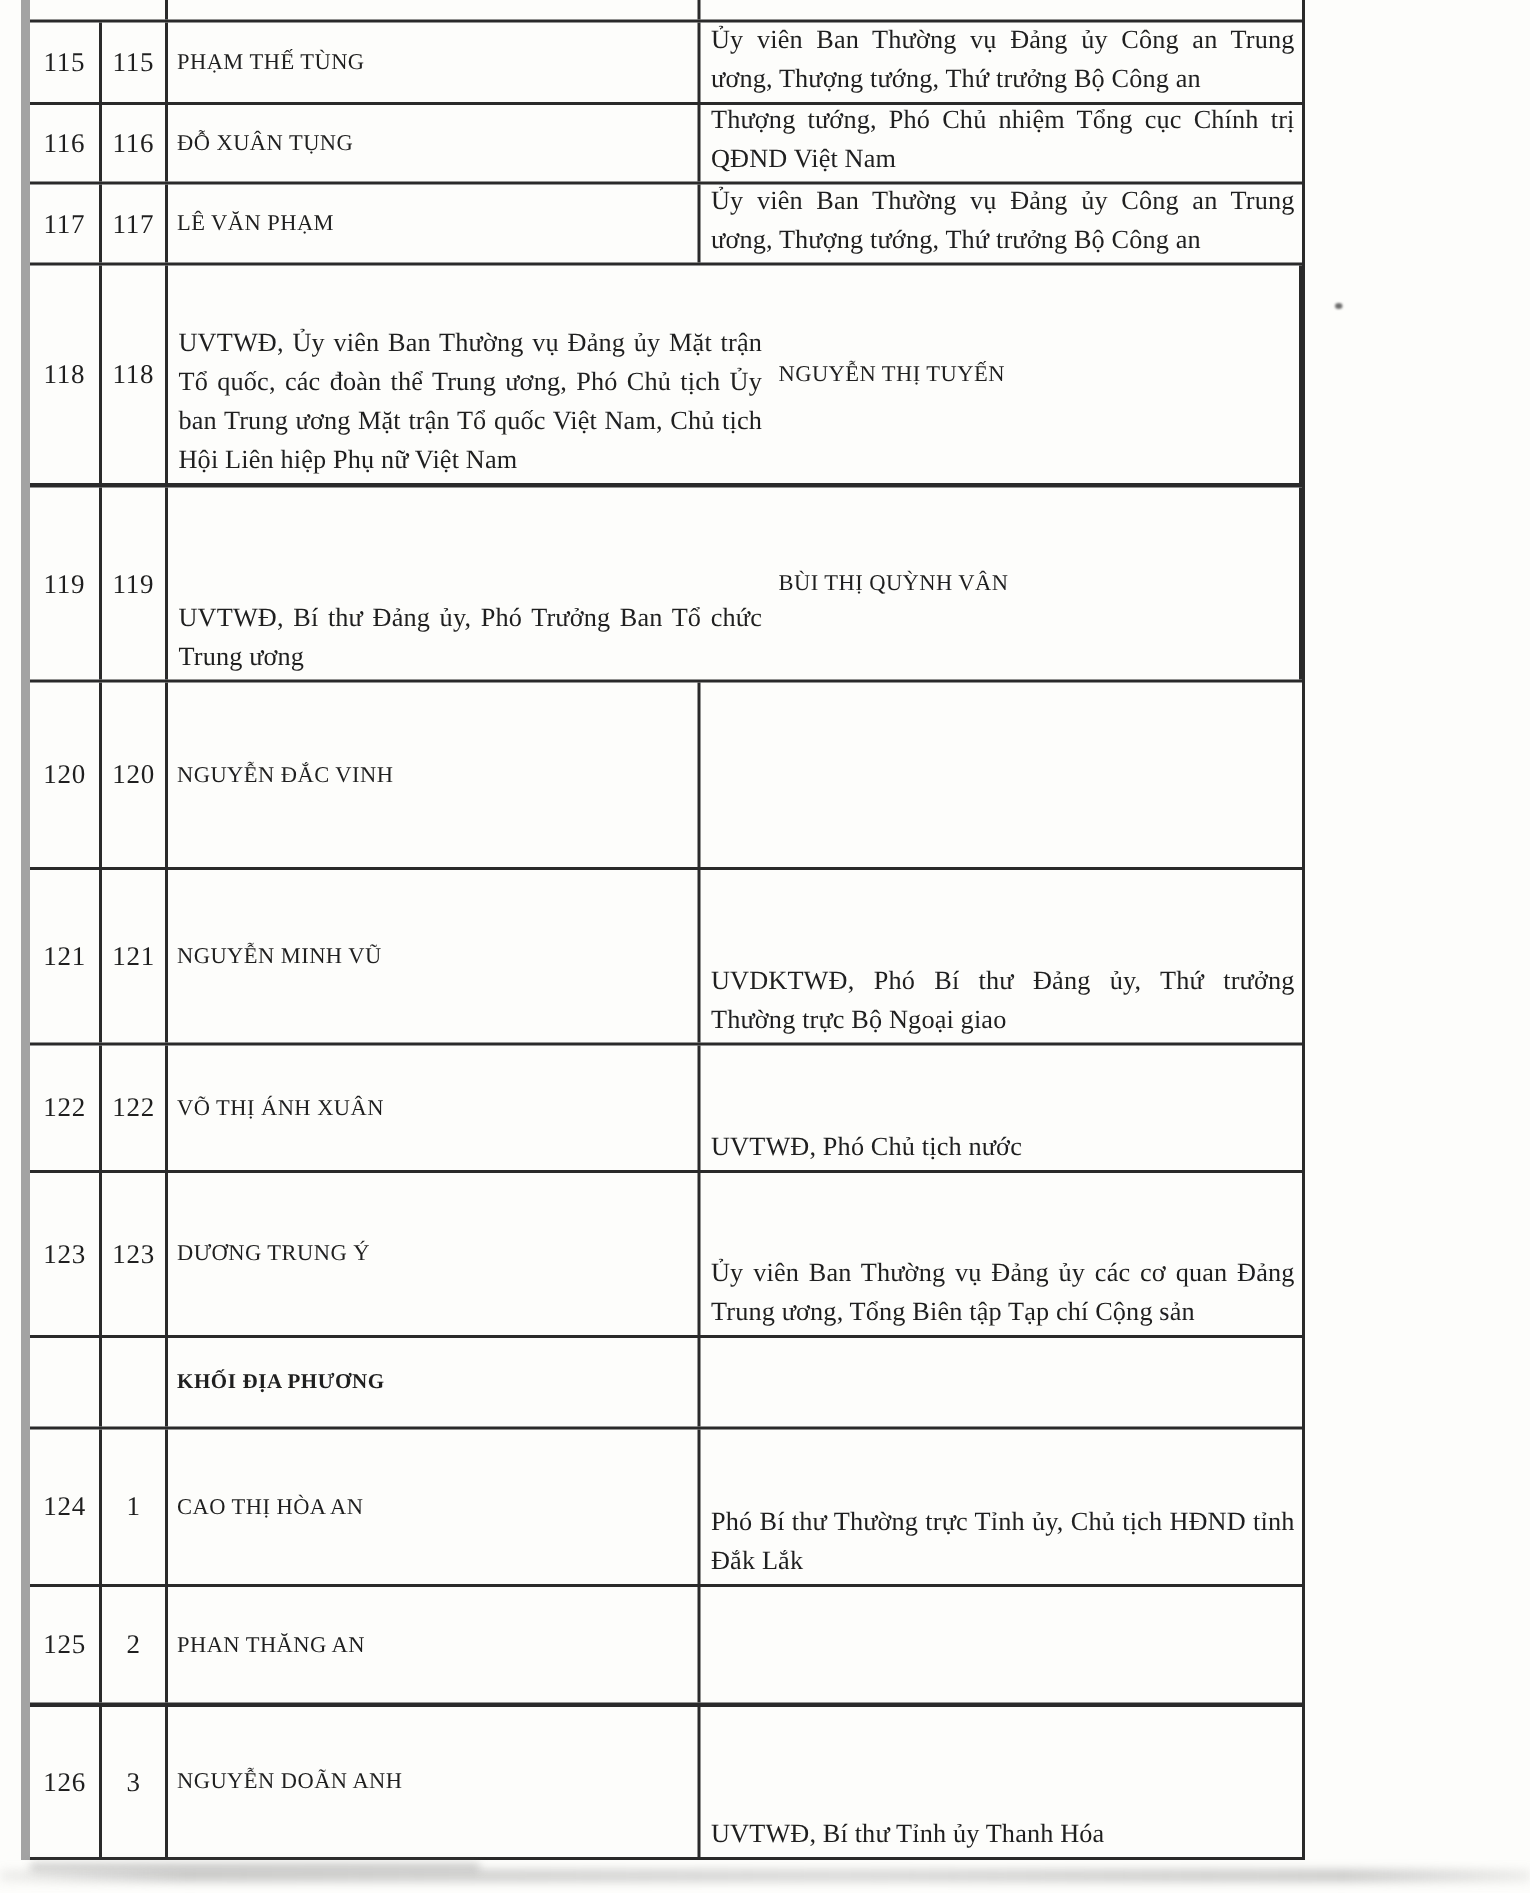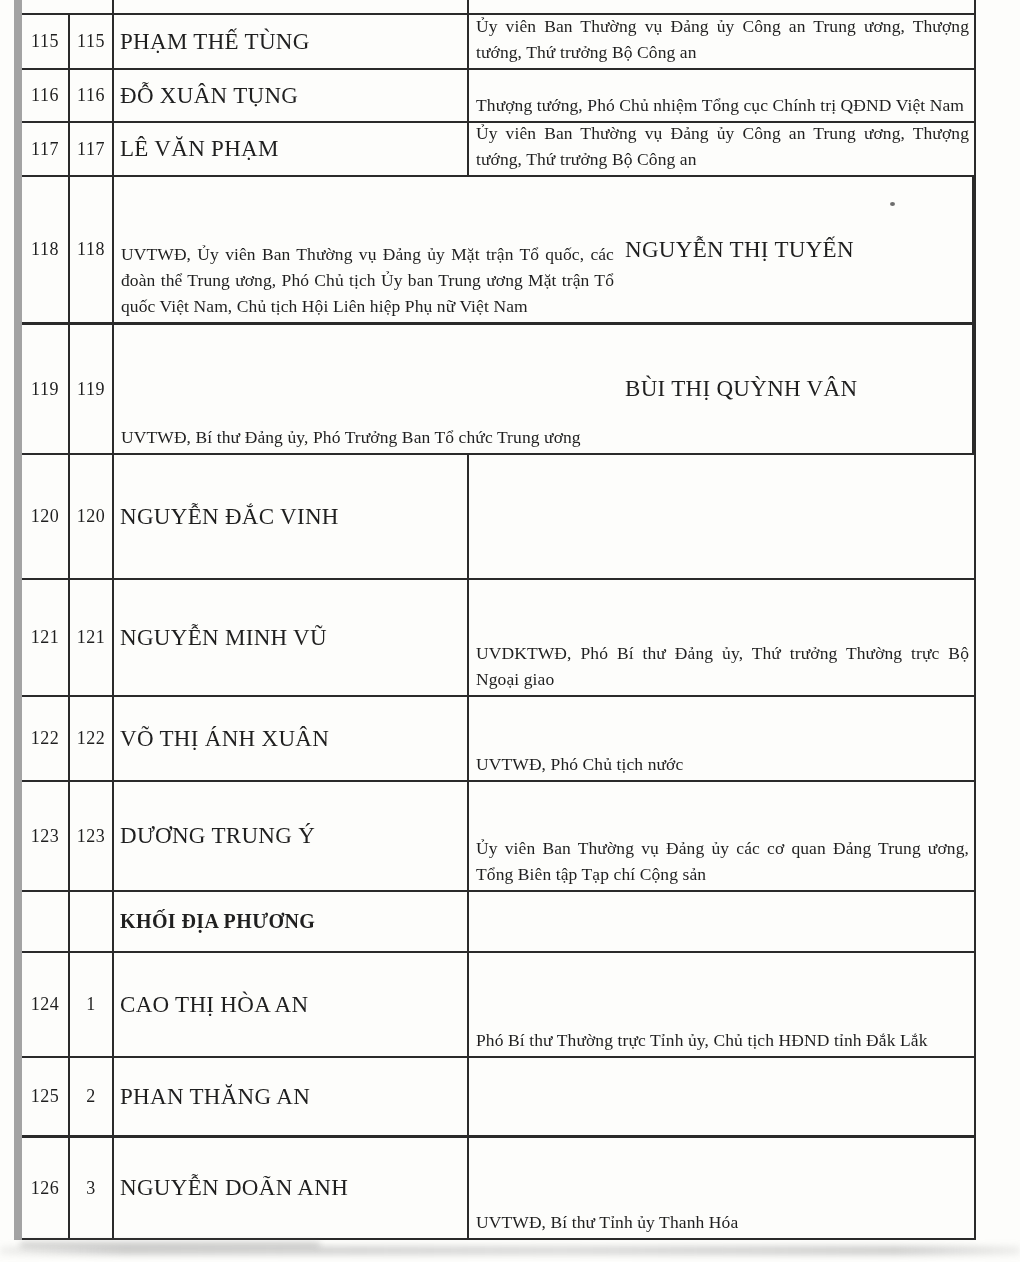--- a/index.html
+++ b/index.html
@@ -5,37 +5,37 @@
   html,body { margin:0; padding:0; }
   .page {
     position:relative;
     width:1020px; height:1262px;
     background:#fdfdfb;
     font-family:"Liberation Serif", "DejaVu Serif", serif;
     color:#1f1f1f;
     overflow:hidden;
   }
   .doc-table {
-    position:absolute; left:14px; top:0; width:962px;
-    border-left:8px solid #a3a3a3;
+    position:absolute; left:14px; top:0; width:856px;
+    border-left:6px solid #a3a3a3;
     border-right:2px solid #2a2a2a;
     box-sizing:border-box;
   }
   .row { display:flex; border-bottom:2px solid #2a2a2a; box-sizing:content-box; }
   .row.thick { border-bottom-width:3px; }
   .c { box-sizing:border-box; overflow:hidden; }
   .c1 { width:48px; border-right:2px solid #2a2a2a; display:flex; align-items:center; justify-content:center; }
   .c2 { width:44px; border-right:2px solid #2a2a2a; display:flex; align-items:center; justify-content:center; }
   .c3 { width:355px; border-right:2px solid #2a2a2a; display:flex; align-items:center; padding:2px 4px 2px 6px; }
   .c4 { flex:1; display:flex; align-items:flex-end; padding:3px 5px 3px 7px; }
   .partial .c1 { border-right-color:transparent; }
   .num  { font-size:18px; letter-spacing:0.5px; }
-  .name { font-size:23px; letter-spacing:0.3px; line-height:24px; }
+  .name { font-size:15px; letter-spacing:0.3px; line-height:24px; }
   .pos  { width:100%; font-size:17.5px; line-height:26px; text-align:justify; letter-spacing:0.1px; }
-  .section-title { font-size:20px; font-weight:bold; letter-spacing:0.4px; }
+  .section-title { font-size:14px; font-weight:bold; letter-spacing:0.4px; }
   .speck {
     position:absolute; left:890px; top:202px; width:5px; height:4px;
     background:#4a4a4a; border-radius:50%; filter:blur(0.6px); opacity:0.8;
   }
   .scan-shadow {
     position:absolute; left:0; top:1246px; width:1020px; height:9px;
     background:linear-gradient(90deg, rgba(140,140,140,0.10), rgba(150,150,150,0.45) 12%, rgba(160,160,160,0.35) 55%, rgba(150,150,150,0.45) 88%, rgba(140,140,140,0.12));
     filter:blur(3px);
   }
   .scan-shadow2 {

